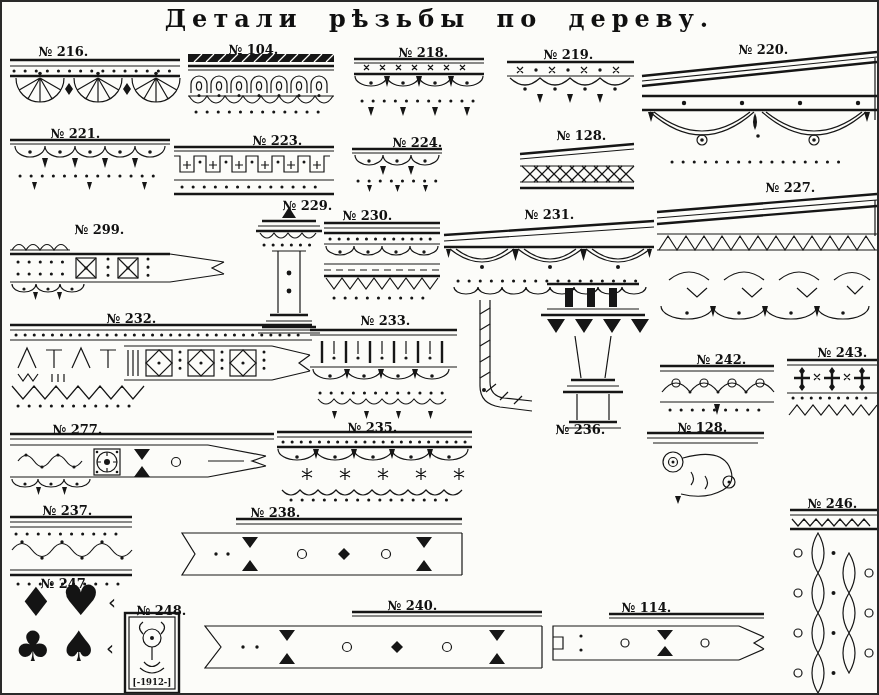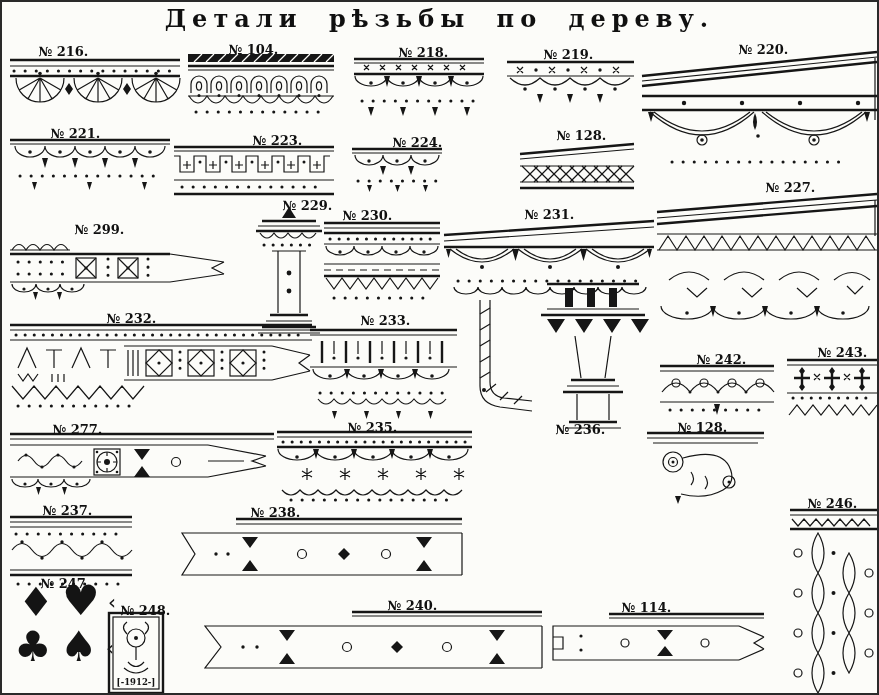--- a/index.html
+++ b/index.html
@@ -562,21 +562,21 @@
   <div class="item" style="left:8px;top:584px;width:110px;height:92px">
     <div class="lbl" style="left:30px;top:-10px">№ 247.</div>
     <span class="suit" style="left:8px;top:-4px;font-size:40px">♦</span>
     <span class="suit" style="left:52px;top:-6px;font-size:42px">♥</span>
     <span class="suit" style="left:98px;top:6px;font-size:20px">‹</span>
     <span class="suit" style="left:4px;top:40px;font-size:42px">♣</span>
     <span class="suit" style="left:50px;top:40px;font-size:42px">♠</span>
     <span class="suit" style="left:96px;top:52px;font-size:20px">‹</span>
   </div>
 
-  <div class="item" style="left:106px;top:610px;width:56px;height:78px">
+  <div class="item" style="left:122px;top:610px;width:56px;height:78px">
     <div class="lbl" style="left:12px;top:-9px">№ 248.</div>
     <svg width="56" height="82">
       <rect x="1" y="1" width="54" height="80" class="th"></rect>
         <rect x="5" y="5" width="46" height="72"></rect>
       <circle cx="28" cy="26" r="9"></circle>
         <circle class="f" cx="28" cy="26" r="2"></circle>
       <path d="M19,22 q-7,-7 0,-12 M37,22 q7,-7 0,-12 M28,35 V48 M20,50 q8,9 16,0 M16,56 q12,10 24,0"></path>
     </svg>
     <span class="insc">[-1912-]</span>
   </div>

